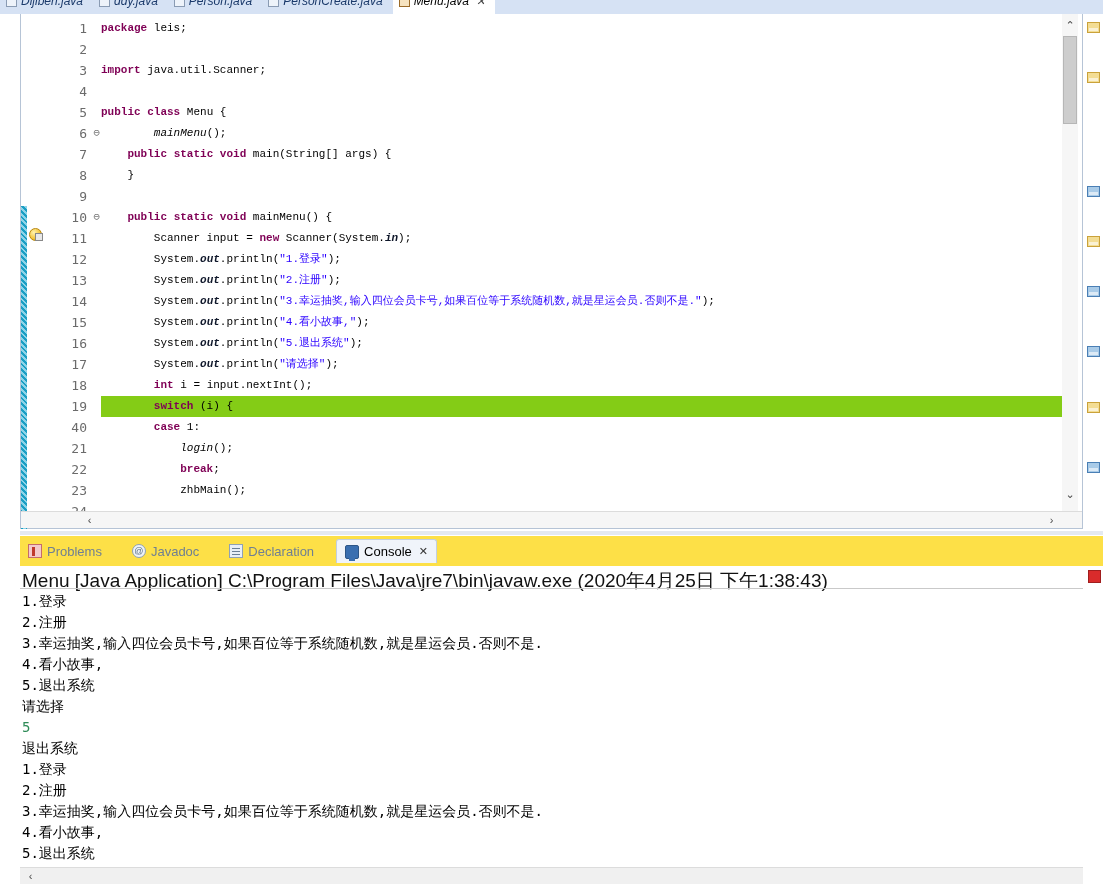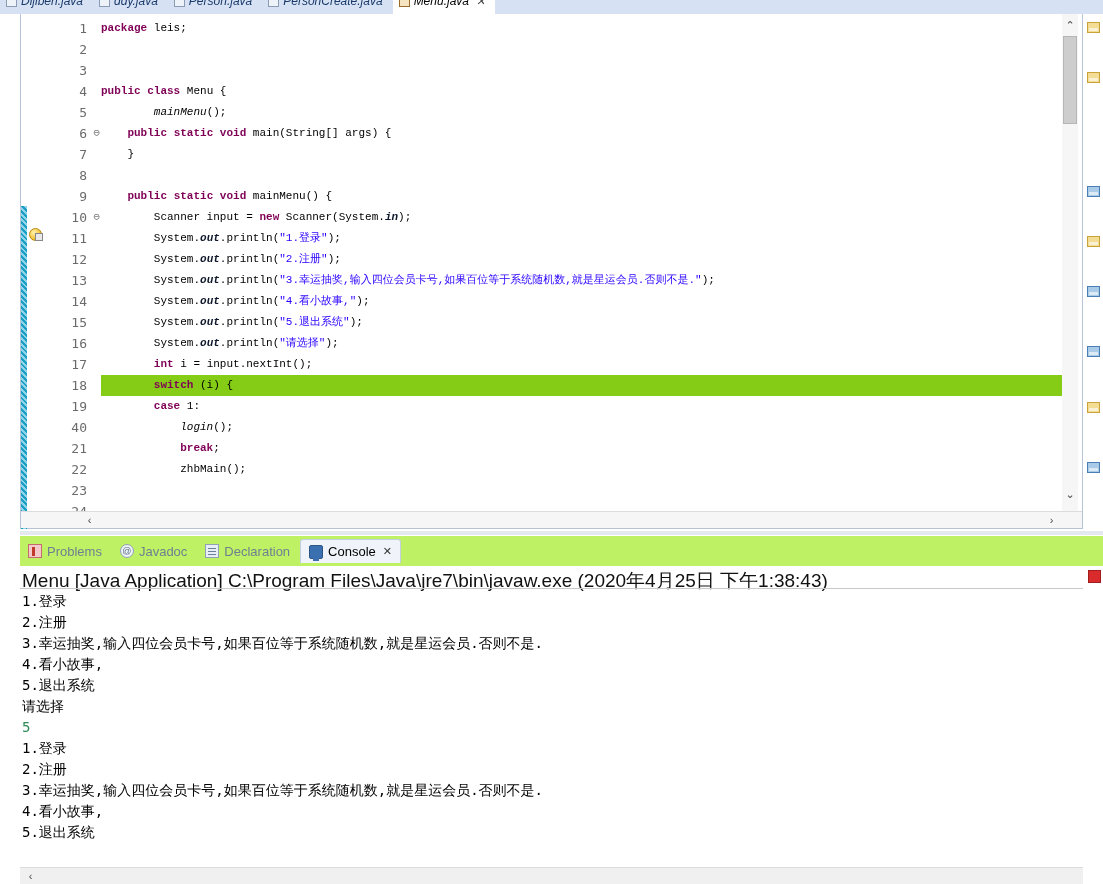--- a/index.html
+++ b/index.html
@@ -127,22 +127,22 @@
     background: rgba(255,255,255,.6);
   }
 
   
   .console-wrap {
     position: absolute; left: 20px; top: 536px; width: 1083px; height: 348px;
     background: #ffffff;
   }
   .console-tabs {
     position: absolute; left: 0; top: 0; height: 30px; width: 100%;
-    display: flex; align-items: center; gap: 2px;
-    background: #bef264;
+    display: flex; align-items: center; gap: 14px;
+    background: #fde047;
   }
   .ctab {
     display: flex; align-items: center; gap: 5px;
     height: 24px; padding: 0 8px;
     font-size: 13px; color: #6f7f92;
   }
   .ctab.active {
     color: #000; background: #f0f4fa;
     border: 1px solid #c2cfe0; border-bottom: none;
     border-top-left-radius: 3px; border-top-right-radius: 3px;
@@ -259,20 +259,21 @@
         <div class="ln">19</div>
         <div class="ln">40</div>
         <div class="ln">21</div>
         <div class="ln">22</div>
         <div class="ln">23</div>
         <div class="ln">24</div>
       </div>
     <div class="codearea" id="code-area">
         <div class="cl"><span class="kw">package</span> leis;</div>
         <div class="cl">&nbsp;</div>
+        <div class="cl"><span class="kw">import</span> java.util.Scanner;</div>
         <div class="cl">&nbsp;</div>
         <div class="cl"><span class="kw">public</span> <span class="kw">class</span> Menu {</div>
         <div class="cl">        <span class="sm">mainMenu</span>();</div>
         <div class="cl">    <span class="kw">public</span> <span class="kw">static</span> <span class="kw">void</span> main(String[] args) {</div>
         <div class="cl">    }</div>
         <div class="cl">&nbsp;</div>
         <div class="cl">    <span class="kw">public</span> <span class="kw">static</span> <span class="kw">void</span> mainMenu() {</div>
         <div class="cl">        Scanner input = <span class="kw">new</span> Scanner(System.<span class="fld">in</span>);</div>
         <div class="cl">        System.<span class="fld">out</span>.println(<span class="str">"1.登录"</span>);</div>
         <div class="cl">        System.<span class="fld">out</span>.println(<span class="str">"2.注册"</span>);</div>
@@ -336,20 +337,21 @@
     <div class="console-sep"></div>
     <div class="stop-btn"></div>
     <div class="console-body" id="console-body">
         <div class="co">1.登录</div>
         <div class="co">2.注册</div>
         <div class="co">3.幸运抽奖,输入四位会员卡号,如果百位等于系统随机数,就是星运会员.否则不是.</div>
         <div class="co">4.看小故事,</div>
         <div class="co">5.退出系统</div>
         <div class="co">请选择</div>
         <div class="co input">5</div>
+        <div class="co">退出系统</div>
         <div class="co">1.登录</div>
         <div class="co">2.注册</div>
         <div class="co">3.幸运抽奖,输入四位会员卡号,如果百位等于系统随机数,就是星运会员.否则不是.</div>
         <div class="co">4.看小故事,</div>
         <div class="co">5.退出系统</div>
       </div>
     <div class="console-hscroll">
       <div class="hs-l">‹</div>
     </div>
   </div>

